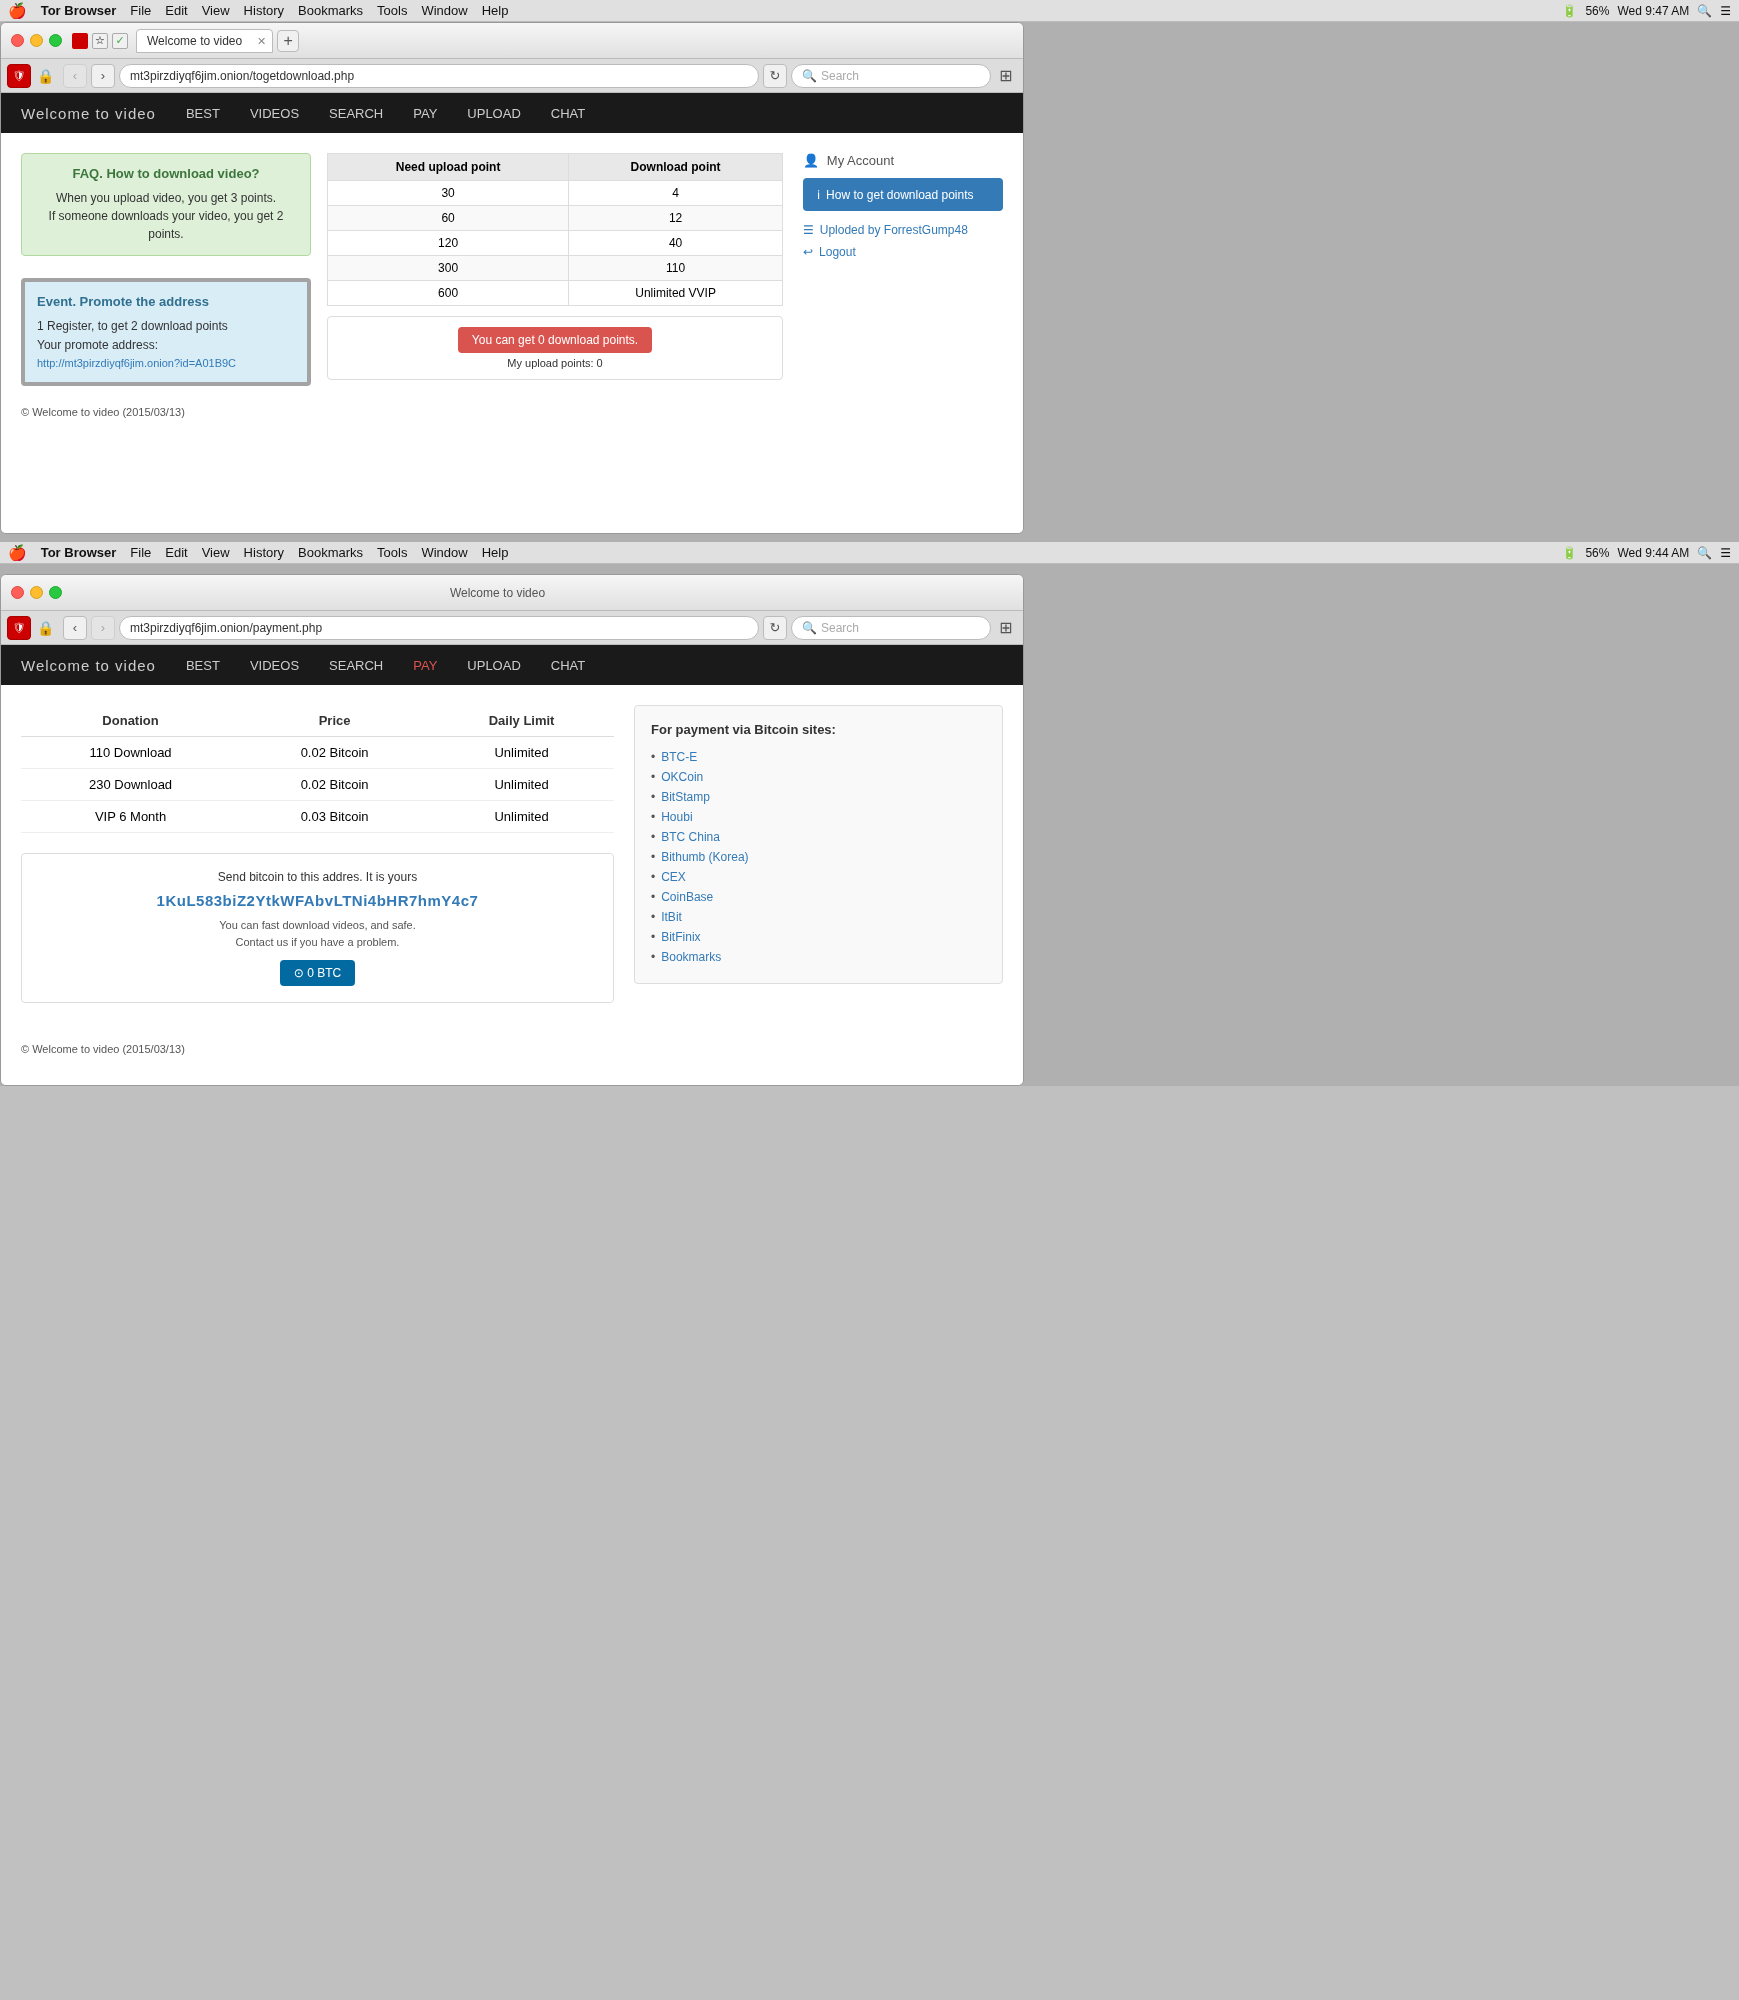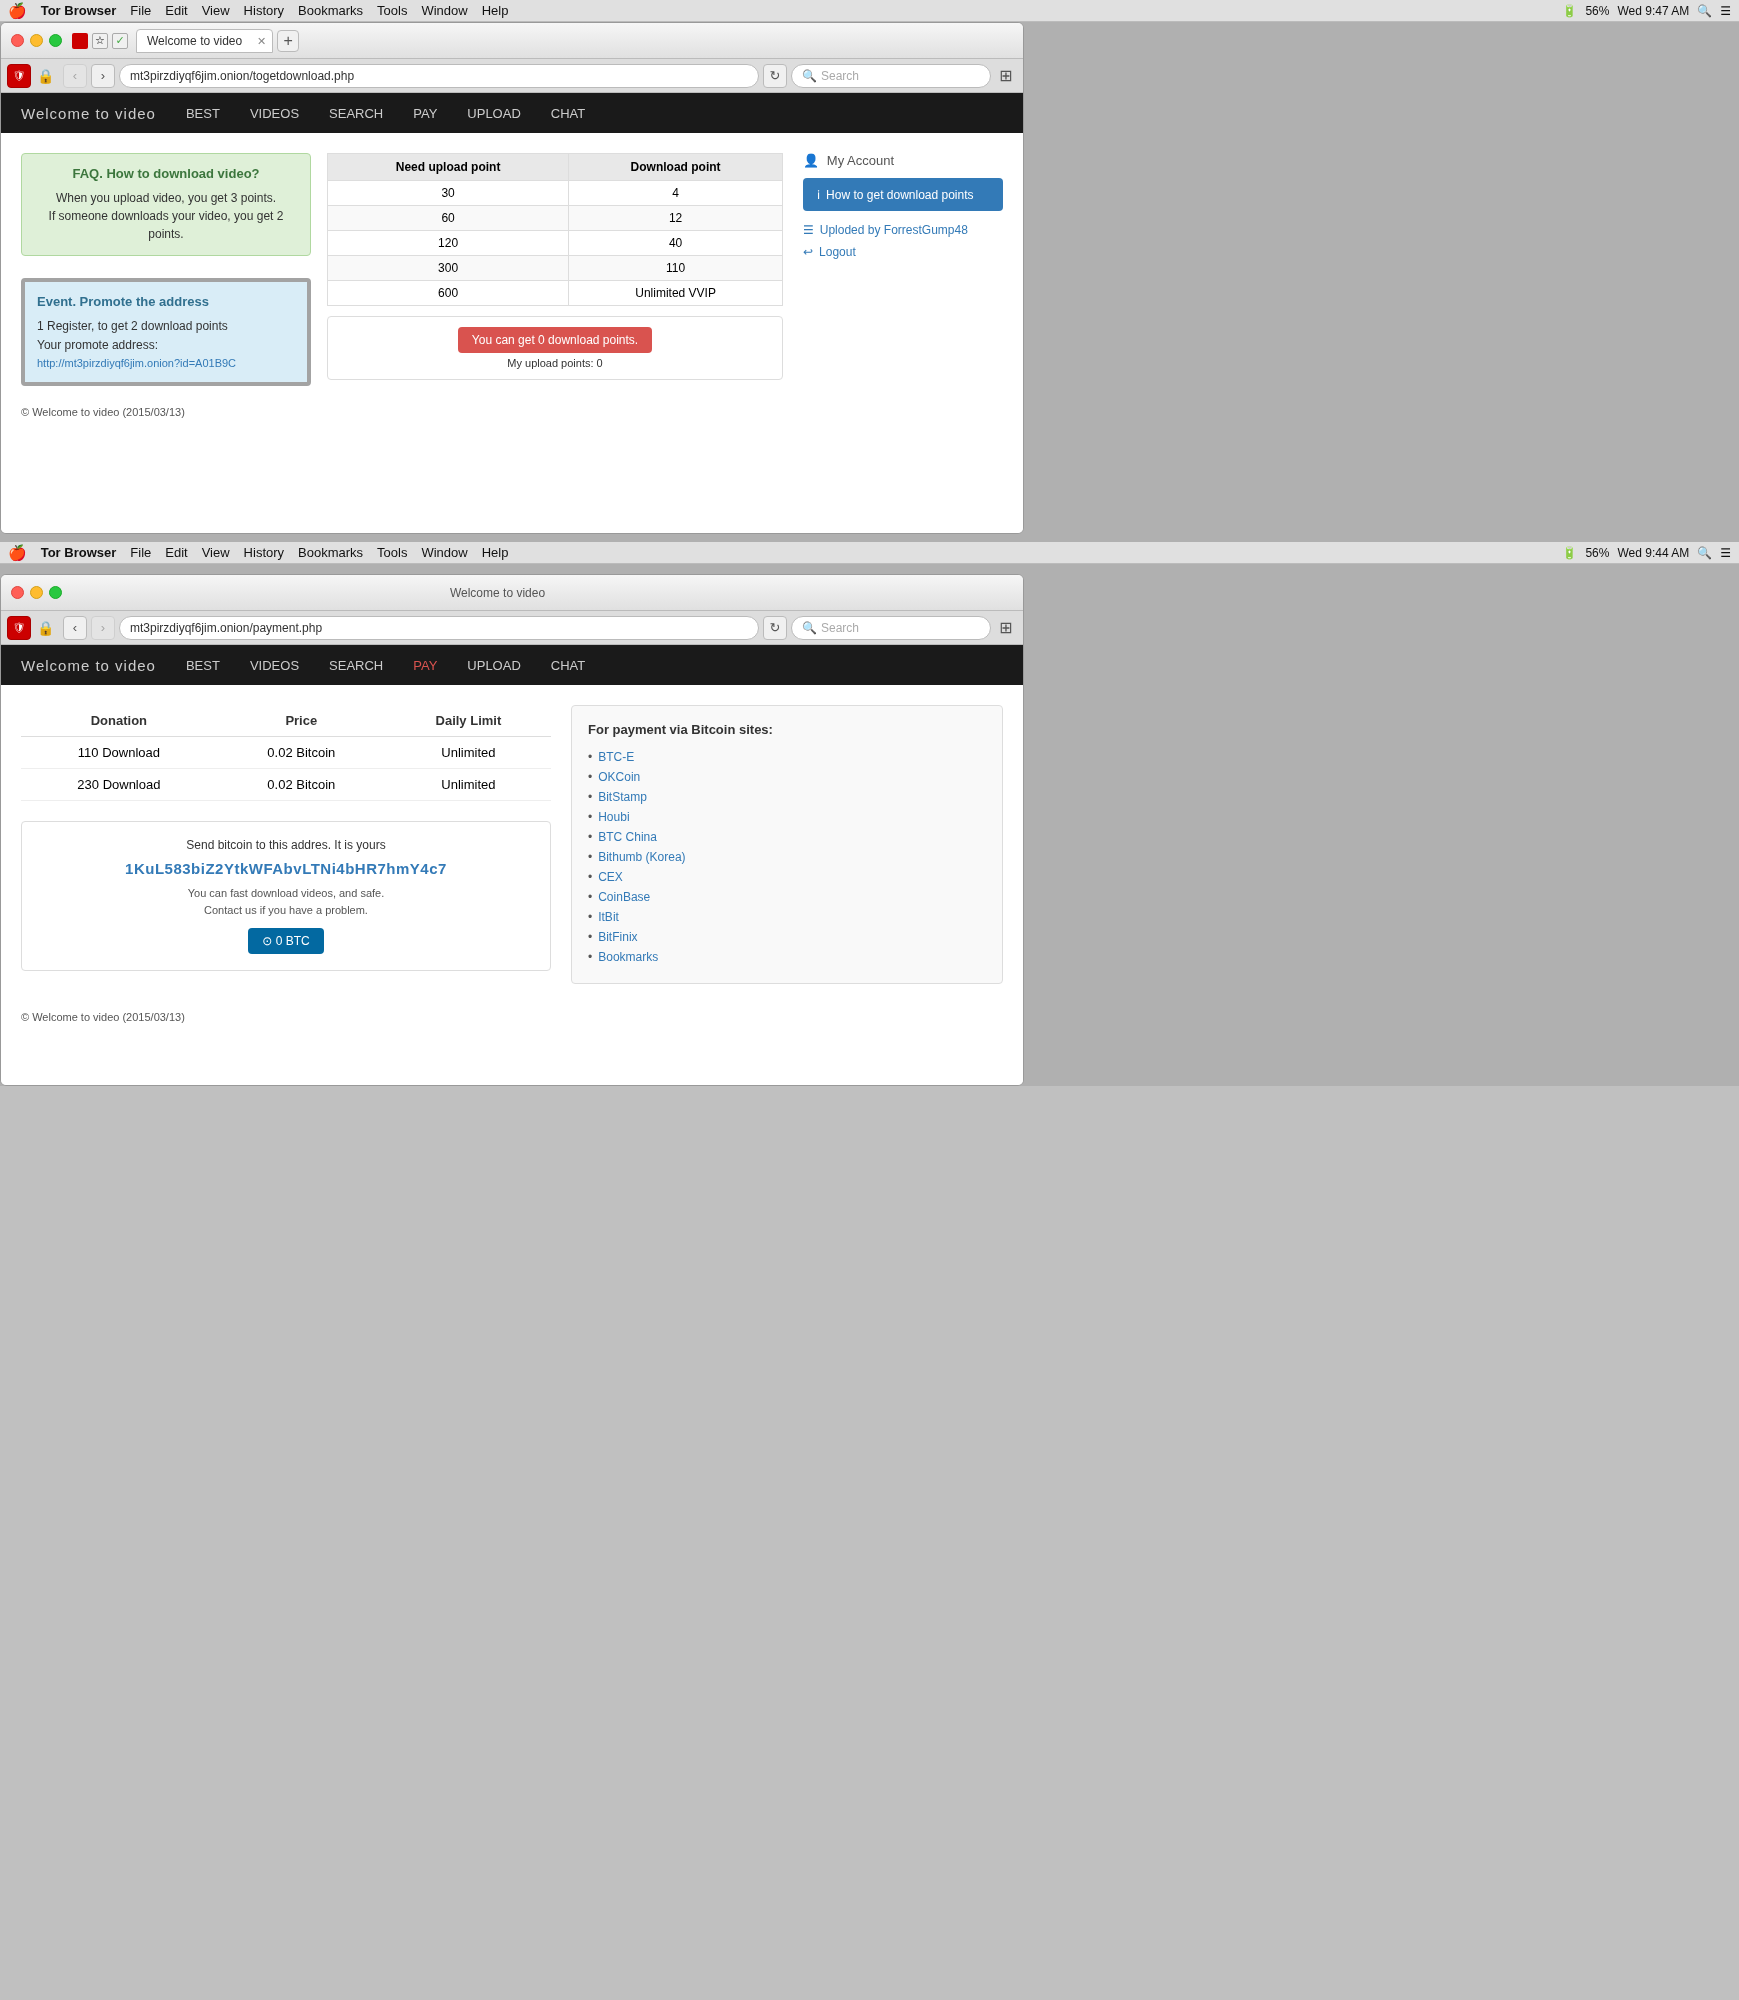--- a/index.html
+++ b/index.html
@@ -91,21 +91,21 @@
     
     .pay-sidebar { background: #f9f9f9; border: 1px solid #ddd; border-radius: 4px; padding: 16px; }
     .pay-sidebar h3 { font-size: 13px; color: #333; margin-bottom: 10px; }
     .pay-sidebar ul { list-style: none; padding: 0; }
     .pay-sidebar ul li { padding: 3px 0; font-size: 12px; }
     .pay-sidebar ul li::before { content: '•'; margin-right: 6px; color: #555; }
     .pay-sidebar ul li a { color: #337ab7; text-decoration: none; }
 
     .pay-layout { display: flex; gap: 20px; }
     .pay-left { flex: 1; }
-    .pay-right { width: 432px; }
+    .pay-right { width: 369px; }
 
     
     .titlebar2 { background: linear-gradient(to bottom, #f6f6f6, #e0e0e0); height: 36px; display: flex; align-items: center; padding: 0 10px; border-bottom: 1px solid #bbb; }
     .window2-center-title { flex: 1; text-align: center; font-size: 12px; color: #555; }
 
     
     .top-menubar { background: #e0e0e0; height: 22px; display: flex; align-items: center; padding: 0 8px; gap: 14px; border-bottom: 1px solid #bbb; font-size: 13px; color: #111; }
     .top-menubar .apple { font-size: 15px; }
     .top-menubar-right { margin-left: auto; display: flex; align-items: center; gap: 8px; font-size: 12px; color: #111; }
     .site-nav-active { color: #d9534f !important; }
@@ -343,20 +343,25 @@
             <tr>
                   <td>110 Download</td>
                   <td>0.02 Bitcoin</td>
                   <td>Unlimited</td>
                 </tr>
                 <tr>
                   <td>230 Download</td>
                   <td>0.02 Bitcoin</td>
                   <td>Unlimited</td>
                 </tr>
+                <tr>
+                  <td>VIP 6 Month</td>
+                  <td>0.03 Bitcoin</td>
+                  <td>Unlimited</td>
+                </tr>
               </tbody>
           </table>
           <div class="btc-box">
             <p class="send-text">Send bitcoin to this addres. It is yours</p>
             <div class="btc-address">1KuL583biZ2YtkWFAbvLTNi4bHR7hmY4c7</div>
             <p class="btc-subtext">
               <span>You can fast download videos, and safe.</span><br>
               <span>Contact us if you have a problem.</span>
             </p>
             <button class="btc-btn">⊙ 0 BTC</button>

